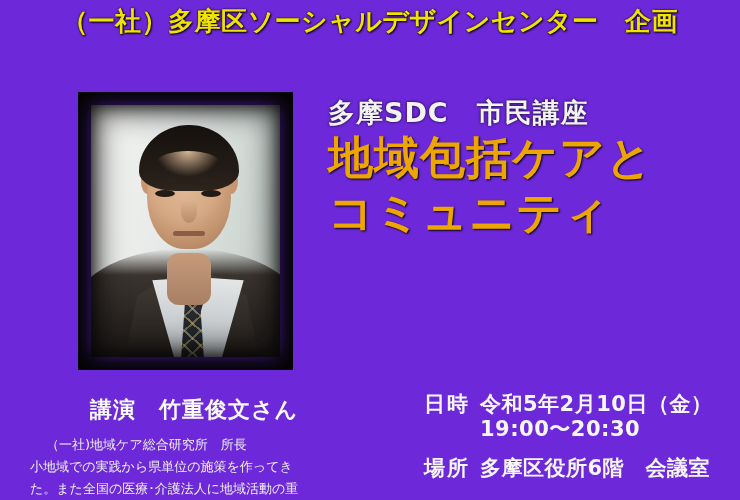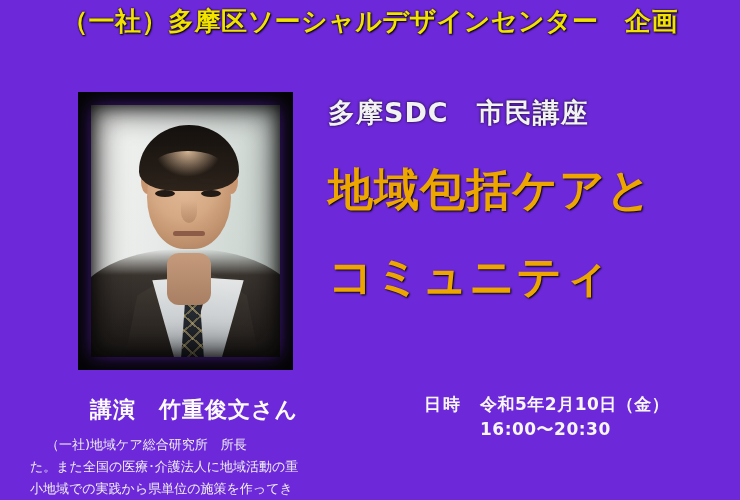--- a/index.html
+++ b/index.html
@@ -218,21 +218,20 @@
     white-space: nowrap;
   }
   .head-1, .head-2 {
     color: #eda600;
     font-size: 45px;
     font-weight: bold;
     line-height: 55px;
     letter-spacing: 1px;
     text-shadow: 1px 1px 2px #000;
     white-space: nowrap;
-    margin-top: 32px;
   }
   .head-1 { }
   .subhead {
     margin-top: 8px;
     color: #f4f4f4;
     font-size: 22px;
     font-weight: bold;
     line-height: 30px;
     letter-spacing: 0.5px;
     text-shadow: 0 0 3px rgba(0,0,0,0.9);
@@ -266,21 +265,21 @@
   }
   .bio .indent { padding-left: 16px; }
 
   
   .detail-block {
     position: absolute;
     left: 424px;
     top: 392px;
     width: 300px;
     color: #f6f6f6;
-    font-size: 17px;
+    font-size: 21px;
     line-height: 25px;
   }
   .detail-row {
     display: flex;
     align-items: baseline;
     white-space: nowrap;
   }
   .detail-row.gap { margin-top: 14px; }
   .detail-label {
     width: 56px;
@@ -331,26 +330,30 @@
   <div class="title-block">
     <div class="kicker">多摩SDC　市民講座</div>
     <div class="head-1">地域包括ケアと</div>
     <div class="head-2">コミュニティ</div>
   </div>
 
   <div class="speaker-block">
     <div class="speaker-name">講演　竹重俊文さん</div>
     <div class="bio">
       <div class="indent">（一社)地域ケア総合研究所　所長</div>
+      <div>小地域での実践から県単位の施策を作ってき</div>
       <div>た。また全国の医療･介護法人に地域活動の重</div>
-      <div>小地域での実践から県単位の施策を作ってき</div>
     </div>
   </div>
 
   <div class="detail-block">
     <div class="detail-row">
       <span class="detail-label">日時</span>
       <span class="detail-value">令和5年2月10日（金）</span>
     </div>
-    <div class="detail-sub">16:00〜20:30</div>
+    <div class="detail-sub">19:00〜20:30</div>
+    <div class="detail-row gap">
+      <span class="detail-label">場所</span>
+      <span class="detail-value">多摩区役所6階　会議室</span>
+    </div>
   </div>
 
 </div>
 
 </body></html>

